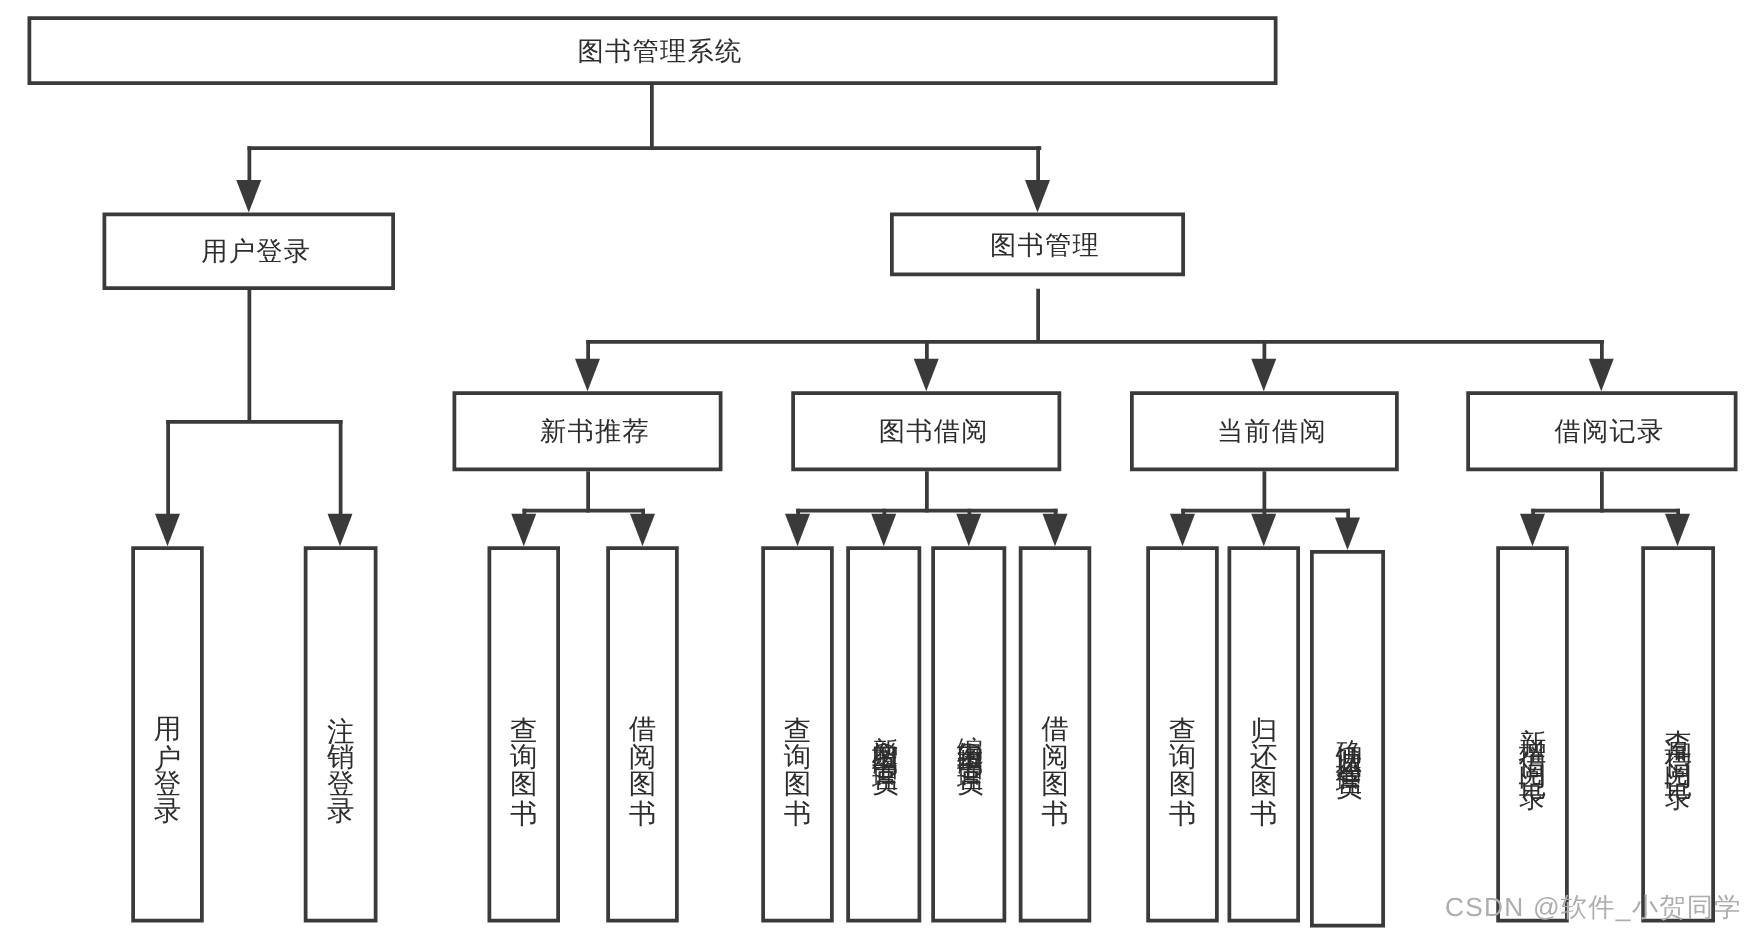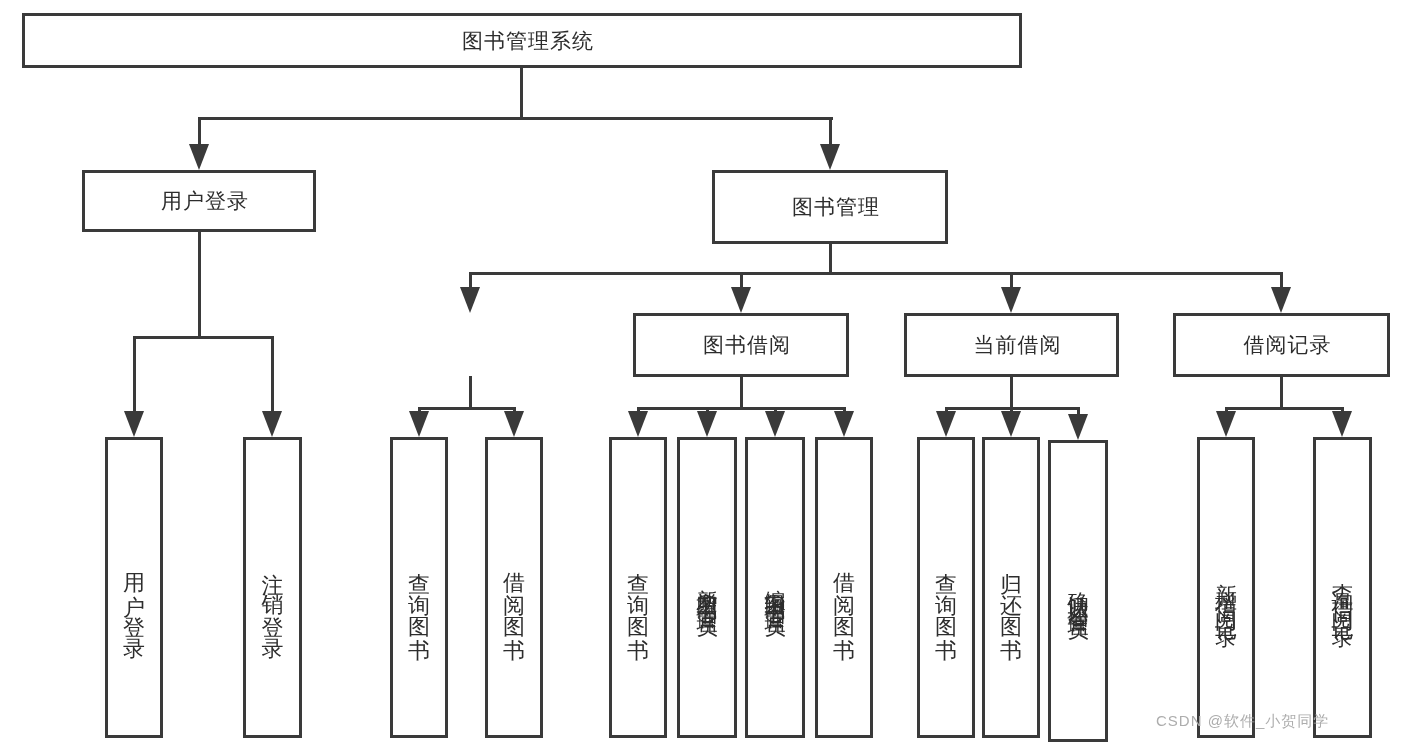--- a/index.html
+++ b/index.html
@@ -44,60 +44,61 @@
   .vl{position:absolute;width:3px;background:var(--line);z-index:1;}
   .ar{
     position:absolute;width:0;height:0;
     border-left:10px solid transparent;
     border-right:10px solid transparent;
     border-top:26px solid var(--line);
     z-index:1;
   }
   #watermark{
     position:absolute;left:1156px;top:712px;
-    font-size:15px;color:var(--wm);
+    font-size:21px;color:var(--wm);
     letter-spacing:1px;white-space:nowrap;
     z-index:5;
   }
 </style>
 </head>
 <body>
 
 <div id="canvas">
 
   <div class="hbox" style="left:22px;top:13px;width:1000px;height:55px;">图书管理系统</div>
 
   <div class="vl" style="left:520px;top:67px;height:51px;"></div>
   <div class="hl" style="left:198px;top:117px;width:635px;"></div>
   <div class="vl" style="left:198px;top:117px;height:29px;"></div>
   <div class="ar" style="left:189px;top:144px;"></div>
   <div class="vl" style="left:829px;top:117px;height:29px;"></div>
   <div class="ar" style="left:820px;top:144px;"></div>
 
   <div class="hbox" style="left:82px;top:170px;width:234px;height:62px;">用户登录</div>
-  <div class="hbox" style="left:712px;top:170px;width:236px;height:74px;">图书管理</div>
+  <div class="hbox" style="left:712px;top:170px;width:236px;height:51px;">图书管理</div>
 
   <div class="vl" style="left:198px;top:231px;height:105px;"></div>
   <div class="hl" style="left:133px;top:336px;width:141px;"></div>
   <div class="vl" style="left:133px;top:336px;height:77px;"></div>
   <div class="ar" style="left:124px;top:411px;"></div>
   <div class="vl" style="left:271px;top:336px;height:77px;"></div>
   <div class="ar" style="left:262px;top:411px;"></div>
 
   <div class="vl" style="left:829px;top:231px;height:41px;"></div>
   <div class="hl" style="left:469px;top:272px;width:814px;"></div>
   <div class="vl" style="left:469px;top:272px;height:17px;"></div>
   <div class="ar" style="left:460px;top:287px;"></div>
   <div class="vl" style="left:740px;top:272px;height:17px;"></div>
   <div class="ar" style="left:731px;top:287px;"></div>
   <div class="vl" style="left:1010px;top:272px;height:17px;"></div>
   <div class="ar" style="left:1001px;top:287px;"></div>
   <div class="vl" style="left:1280px;top:272px;height:17px;"></div>
   <div class="ar" style="left:1271px;top:287px;"></div>
 
+  <div class="hbox" style="left:362px;top:313px;width:216px;height:64px;">新书推荐</div>
   <div class="hbox" style="left:633px;top:313px;width:216px;height:64px;">图书借阅</div>
   <div class="hbox" style="left:904px;top:313px;width:215px;height:64px;">当前借阅</div>
   <div class="hbox" style="left:1173px;top:313px;width:217px;height:64px;">借阅记录</div>
 
   <div class="vl" style="left:469px;top:376px;height:34px;"></div>
   <div class="hl" style="left:418px;top:407px;width:98px;"></div>
   <div class="vl" style="left:418px;top:407px;height:8px;"></div>
   <div class="ar" style="left:409px;top:411px;"></div>
   <div class="vl" style="left:513px;top:407px;height:8px;"></div>
   <div class="ar" style="left:504px;top:411px;"></div>

